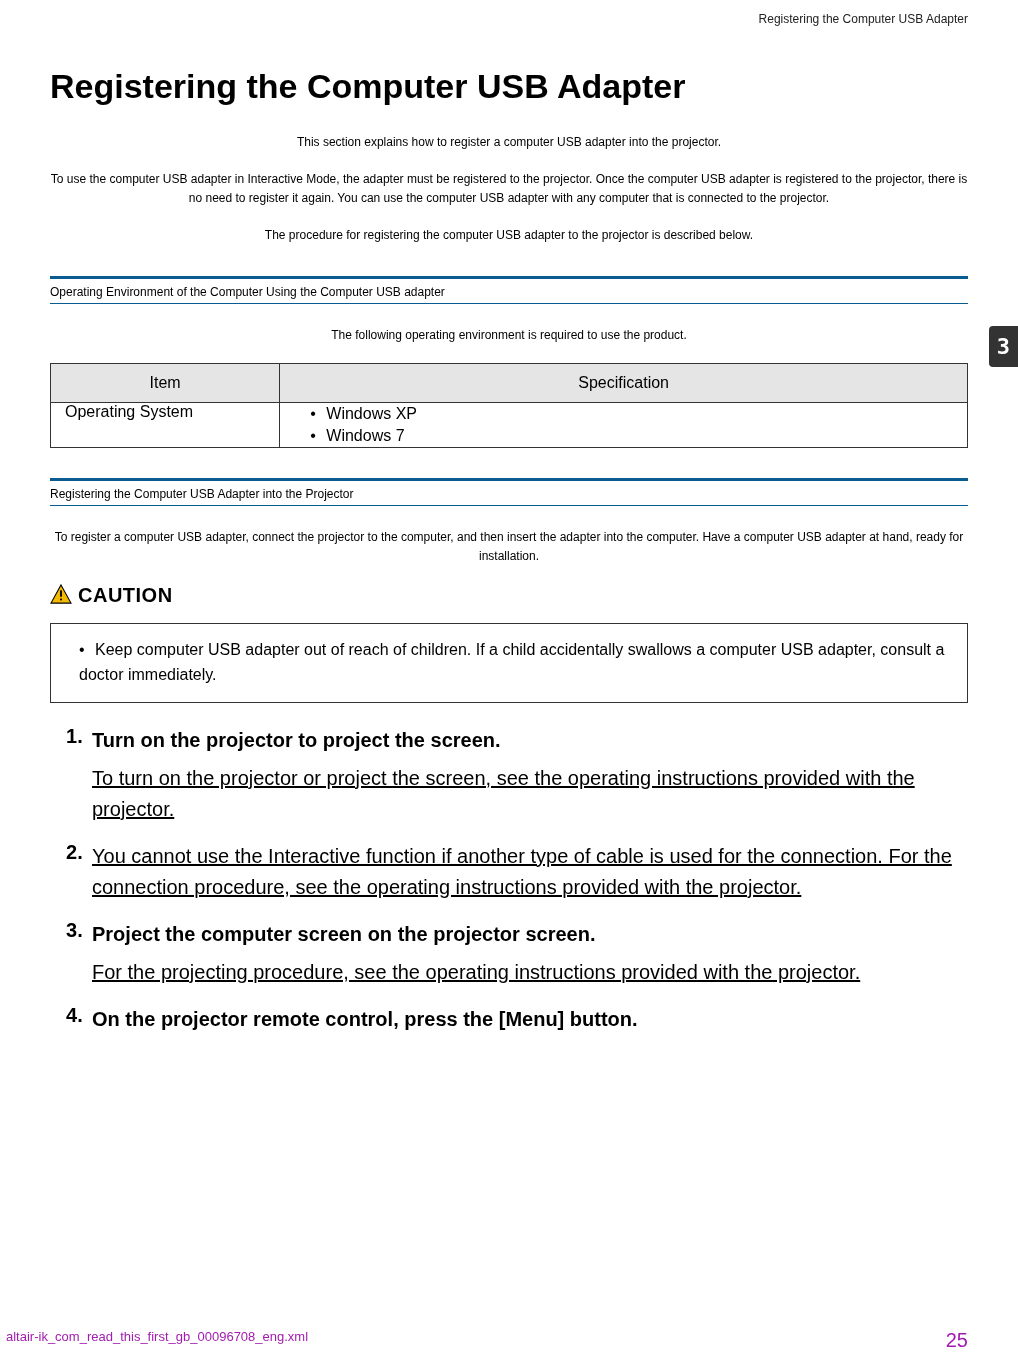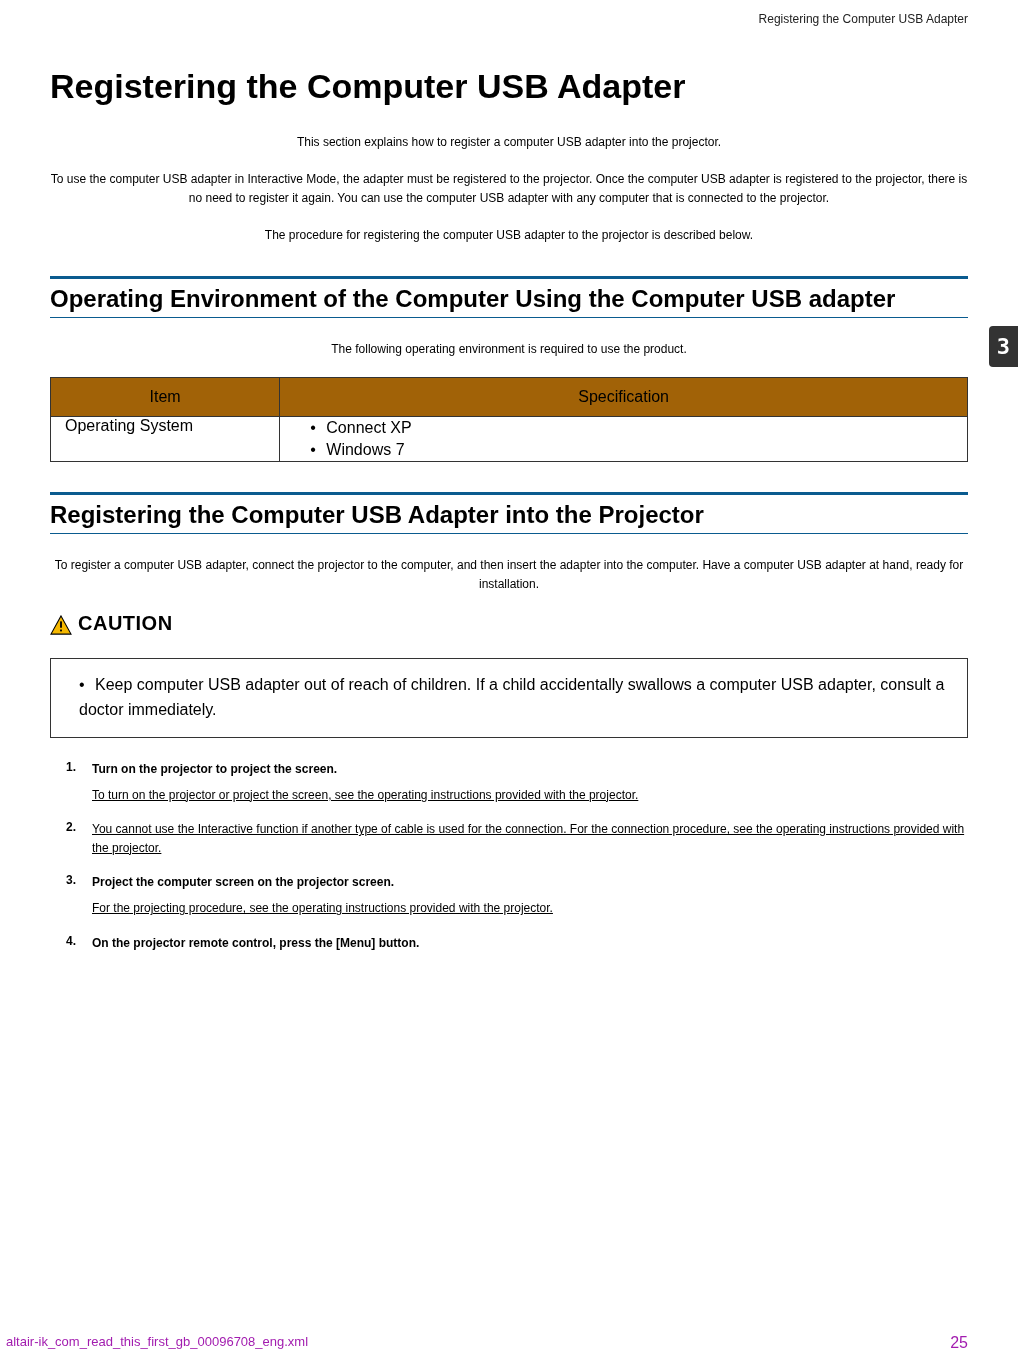--- a/index.html
+++ b/index.html
@@ -35,22 +35,22 @@
       margin-bottom: 18px;
       text-align: center;
     }
     .section-rule {
       border: none;
       border-top: 3px solid #0a5b8f;
       margin-top: 30px;
       margin-bottom: 4px;
     }
     .section-heading {
-      font-size: 24px;
-      font-weight: bold;
+      font-size: 12px;
+      font-weight: normal;
       margin-bottom: 4px;
       padding-top: 2px;
     }
     .section-rule-bottom {
       border: none;
       border-top: 1px solid #0a5b8f;
       margin-bottom: 22px;
     }
     .tab-marker {
       position: absolute;
@@ -64,21 +64,21 @@
       border-radius: 4px 0 0 4px;
       font-family: monospace, sans-serif;
     }
     table.spec-table {
       width: 100%;
       border-collapse: collapse;
       margin-bottom: 24px;
       font-size: 16px;
     }
     table.spec-table th {
-      background: #a16207;
+      background: #e5e5e5;
       font-weight: normal;
       border: 1px solid #333;
       padding: 10px 12px;
       text-align: center;
     }
     table.spec-table td {
       border: 1px solid #333;
       padding: 0 14px;
       vertical-align: top;
     }
@@ -95,24 +95,24 @@
     }
     table.spec-table ul li {
       padding: 2px 0;
     }
     .sub-note {
       padding-left: 30px;
       padding-top: 4px;
     }
     .caution-label {
       display: flex;
-      align-items: flex-end;
+      align-items: flex-start;
       gap: 6px;
       margin-top: 8px;
-      margin-bottom: 23px;
+      margin-bottom: 16px;
     }
     .caution-label .tri {
       display: inline-flex;
       align-items: center;
       justify-content: center;
     }
     .caution-label .tri svg {
       width: 22px;
       height: 20px;
       display: block;
@@ -136,21 +136,21 @@
       content: "• ";
       margin-right: 6px;
     }
     .caution-box ul li {
       line-height: 1.55;
     }
     ol.steps {
       list-style: none;
       counter-reset: step;
       padding-left: 16px;
-      font-size: 12px;
+      font-size: 20px;
     }
     ol.steps > li {
       counter-increment: step;
       position: relative;
       padding-left: 26px;
       margin-bottom: 16px;
     }
     ol.steps > li::before {
       content: counter(step) ".";
       position: absolute;
@@ -173,21 +173,21 @@
       bottom: 12px;
       left: 0;
       right: 0;
       padding: 0 50px 0 6px;
       display: flex;
       justify-content: space-between;
       font-size: 13px;
       color: #a21caf;
     }
     .footer .page-num {
-      font-size: 16px;
+      font-size: 20px;
     }
   </style>
 </head>
 <body>
 
 <div class="running-header">Registering the Computer USB Adapter</div>
 
 <div class="tab-marker">3</div>
 
 <h1 class="page-title">Registering the Computer USB Adapter</h1>
@@ -207,21 +207,21 @@
     <tr>
       <th>Item</th>
       <th>Specification</th>
     </tr>
   </thead>
   <tbody>
     <tr>
       <td class="item-col">Operating System</td>
       <td>
         <ul>
-          <li>Connect XP</li>
+          <li>Windows XP</li>
           <li>Windows 7</li>
         </ul>
       </td>
     </tr>
   </tbody>
 </table>
 
 <hr class="section-rule">
 <h2 class="section-heading">Registering the Computer USB Adapter into the Projector</h2>
 <hr class="section-rule-bottom">

